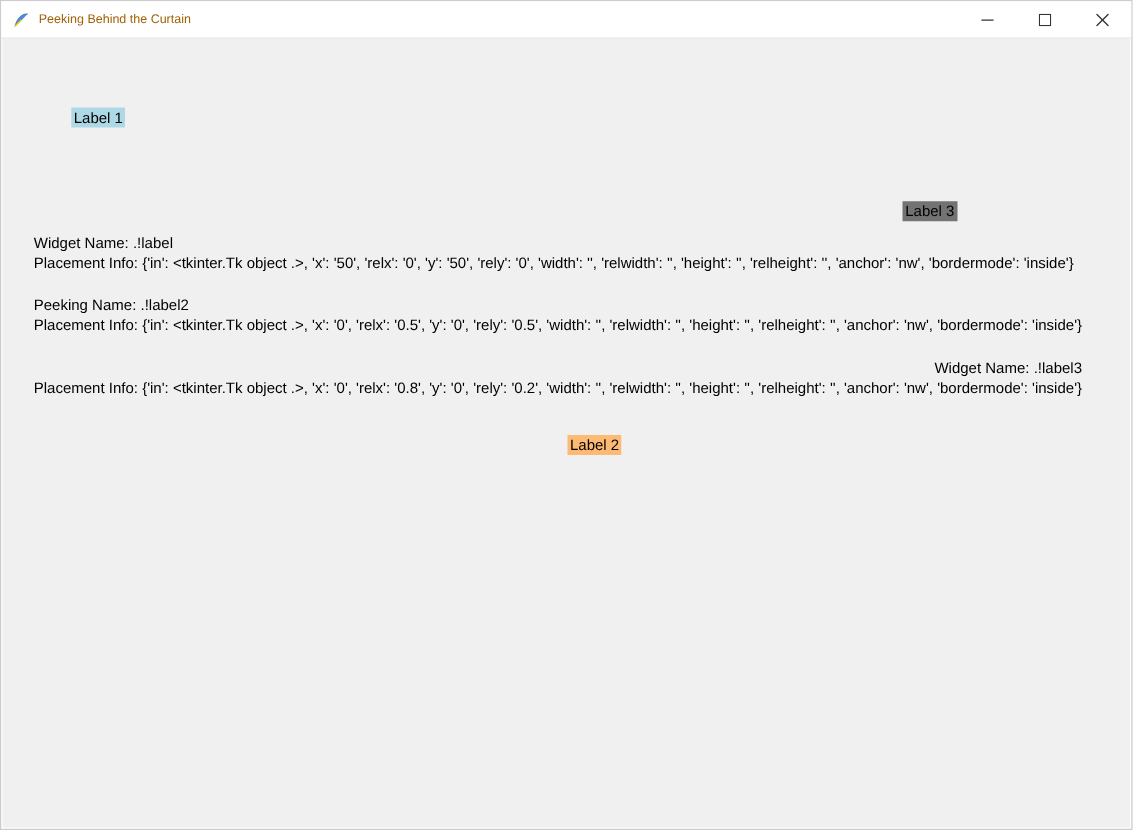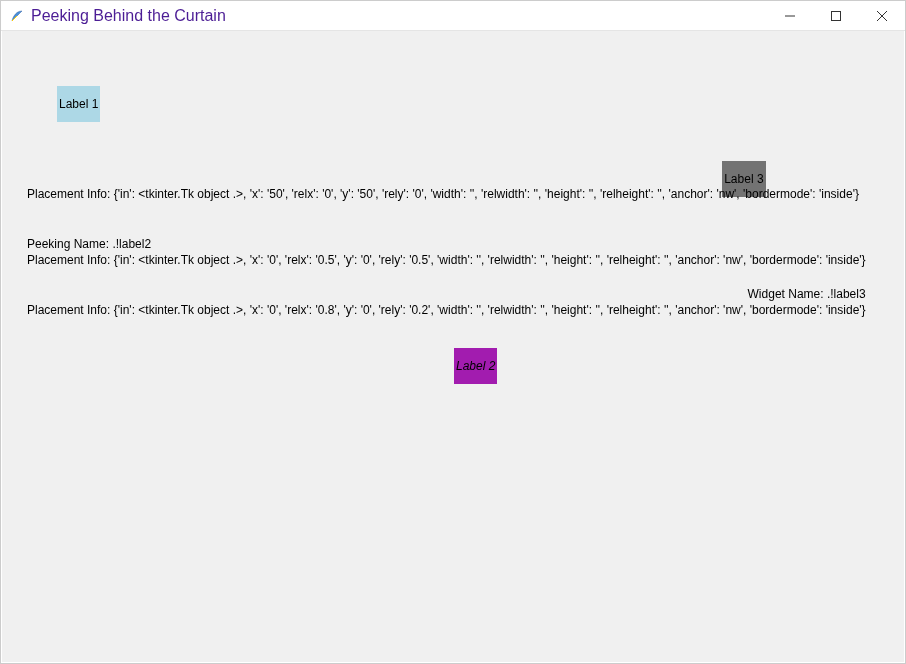--- a/index.html
+++ b/index.html
@@ -28,22 +28,22 @@
     }
     .titlebar-icon {
       width: 16px;
       height: 16px;
       margin-right: 6px;
       display: flex;
       align-items: center;
       justify-content: center;
     }
     .titlebar-title {
-      font-size: 16px;
-      color: #4c1d95;
+      font-size: 10px;
+      color: #a16207;
       flex: 1;
     }
     .window-controls {
       display: flex;
       height: 100%;
     }
     .window-control {
       width: 46px;
       height: 100%;
       display: flex;
@@ -66,34 +66,33 @@
     }
     .client-inner {
       position: absolute;
       top: 5px;
       left: 5px;
       right: 5px;
       bottom: 5px;
     }
     .tk-label {
       position: absolute;
-      padding: 11px 2px;
+      padding: 1px 2px;
       font-size: 12px;
       font-family: "Segoe UI", Tahoma, sans-serif;
       white-space: nowrap;
       color: #000000;
     }
     .label1 {
       left: 50px;
       top: 50px;
       background: #add8e6;
     }
     .label2 {
-      background: #a21caf;
-      font-style: italic;
+      background: #fdba74;
     }
     .label3 {
       background: #737373;
     }
     .info-block {
       position: absolute;
       left: 20px;
       font-size: 12px;
       color: #000000;
       line-height: 16px;
@@ -138,20 +137,21 @@
 </div>
 
 <div class="client-area">
   <div class="client-inner" id="client-inner">
 
     <span class="tk-label label1">Label 1</span>
     <span class="tk-label label2" id="label2" style="left: 447px; top: 311.5px;">Label 2</span>
     <span class="tk-label label3" id="label3" style="left: 715.2px; top: 124.6px;">Label 3</span>
 
     <div class="info-block block1">
+      <span class="info-line">Widget Name: .!label</span>
       <span class="info-line">Placement Info: {'in': &lt;tkinter.Tk object .&gt;, 'x': '50', 'relx': '0', 'y': '50', 'rely': '0', 'width': '', 'relwidth': '', 'height': '', 'relheight': '', 'anchor': 'nw', 'bordermode': 'inside'}</span>
     </div>
 
     <div class="info-block block2">
       <span class="info-line">Peeking Name: .!label2</span>
       <span class="info-line">Placement Info: {'in': &lt;tkinter.Tk object .&gt;, 'x': '0', 'relx': '0.5', 'y': '0', 'rely': '0.5', 'width': '', 'relwidth': '', 'height': '', 'relheight': '', 'anchor': 'nw', 'bordermode': 'inside'}</span>
     </div>
 
     <div class="info-block block3">
       <span class="info-line">Widget Name: .!label3</span>

